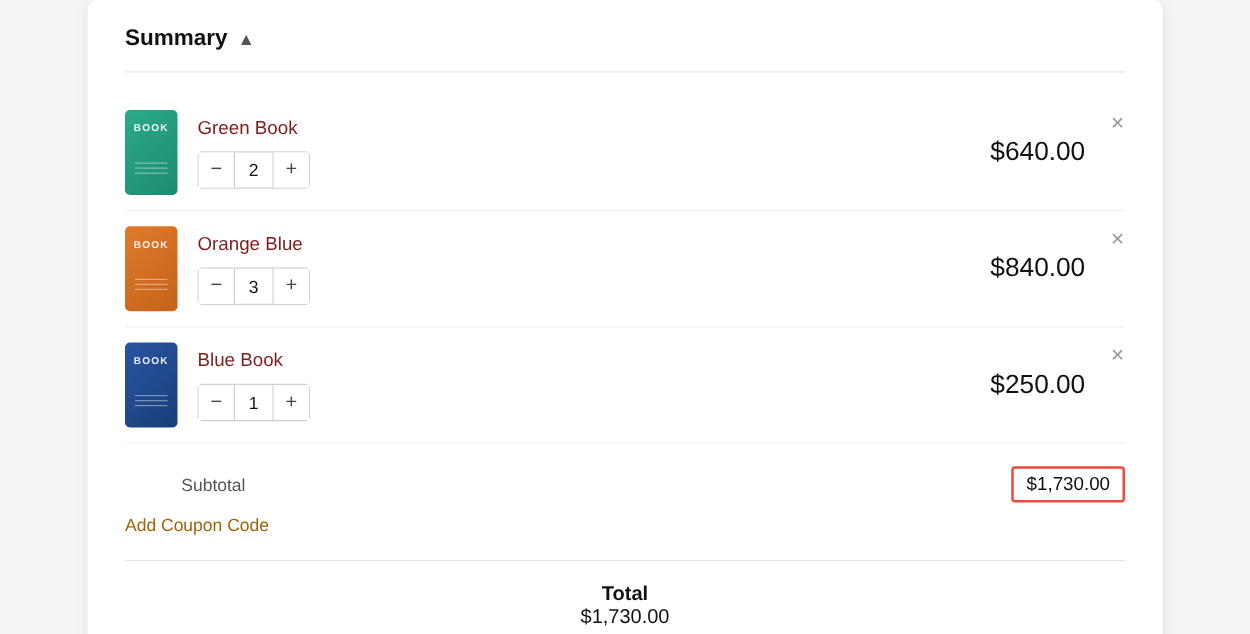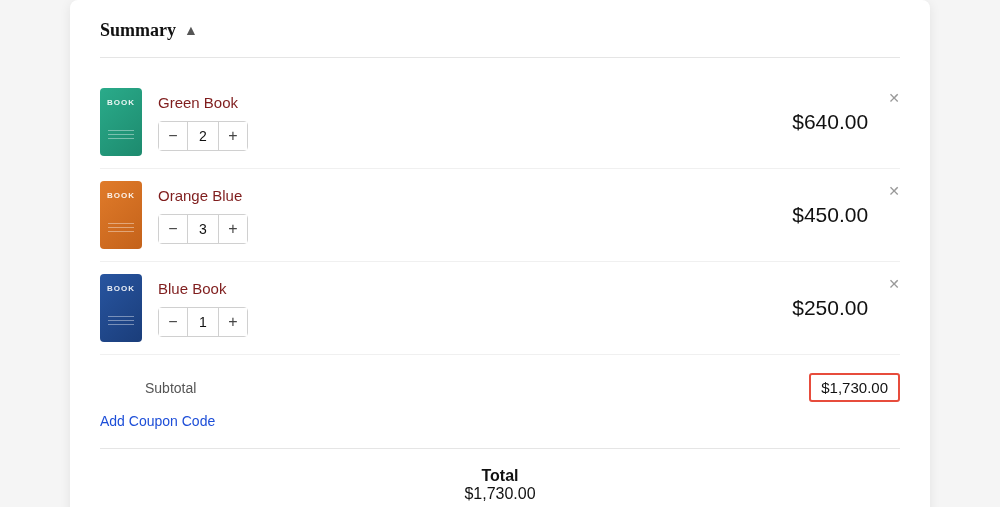--- a/index.html
+++ b/index.html
@@ -20,21 +20,20 @@
       padding: 20px 30px 30px 30px;
       position: relative;
     }
     .summary-header {
       display: flex;
       align-items: center;
       gap: 8px;
       padding-bottom: 16px;
       border-bottom: 1px solid #e5e5e5;
       margin-bottom: 18px;
-      font-family: Liberation Serif, serif;
     }
     .summary-title {
       font-size: 18px;
       font-weight: 600;
       color: #111;
     }
     .chevron-icon {
       font-size: 14px;
       color: #555;
     }
@@ -163,21 +162,21 @@
       border: 2px solid #e74c3c;
       padding: 4px 10px;
       border-radius: 3px;
     }
     .coupon-row {
       padding: 4px 0 18px 0;
       border-bottom: 1px solid #e5e5e5;
     }
     .coupon-link {
       font-size: 14px;
-      color: #1d4ed8;
+      color: #a16207;
       cursor: pointer;
       text-decoration: none;
     }
     .total-row {
       display: flex;
       justify-content: space-between;
       align-items: center;
       padding: 18px 0 20px 0;
       flex-direction: column;
     }
@@ -252,21 +251,21 @@
         </div>
       </div>
       <div class="item-info">
         <div class="item-name">Orange Blue</div>
         <div class="qty-control">
           <button class="qty-btn">−</button>
           <div class="qty-value">3</div>
           <button class="qty-btn">+</button>
         </div>
       </div>
-      <div class="item-price">$450.00</div>
+      <div class="item-price">$840.00</div>
       <button class="remove-btn">
         <span>✕</span>
       </button>
     </div>
 
     <div class="item-row">
       <div class="item-thumbnail blue-bg">
         <div class="book-label">BOOK</div>
         <div class="book-lines">
           <div></div>

